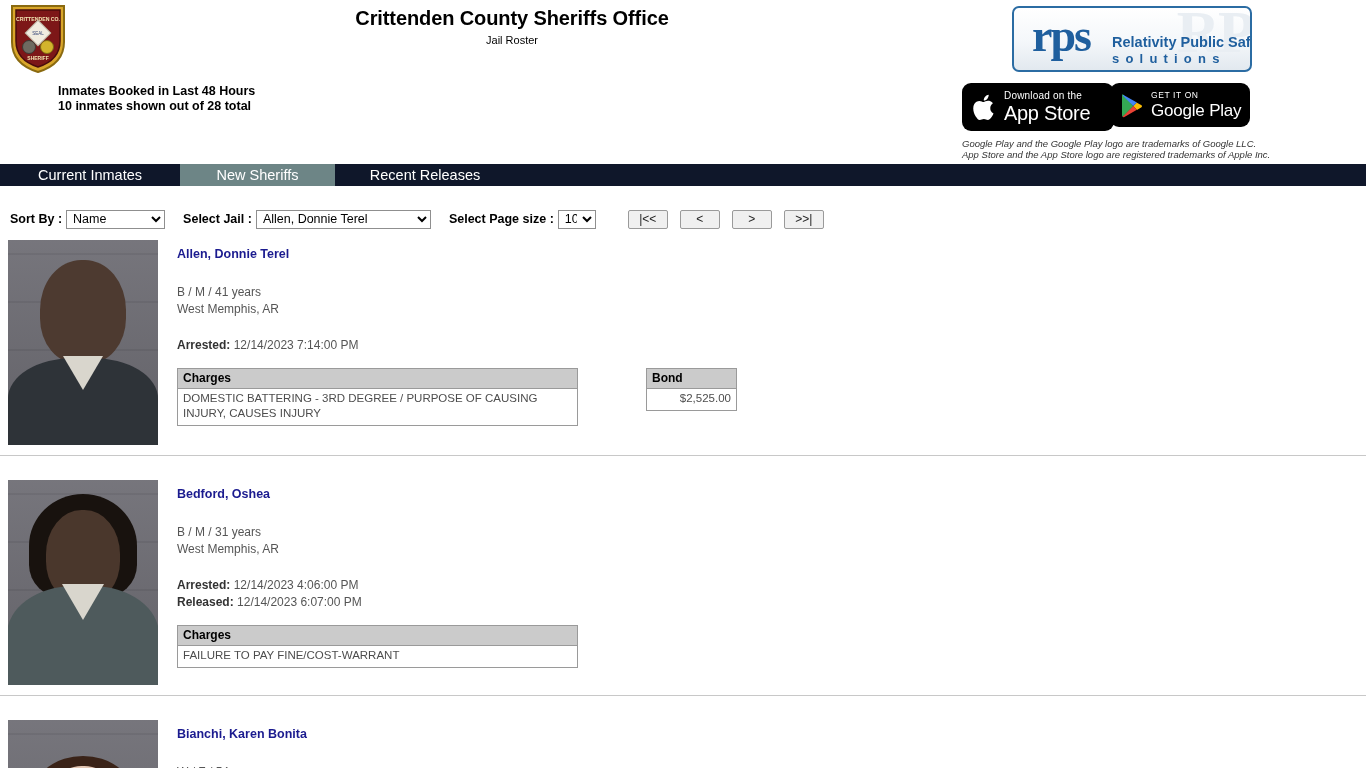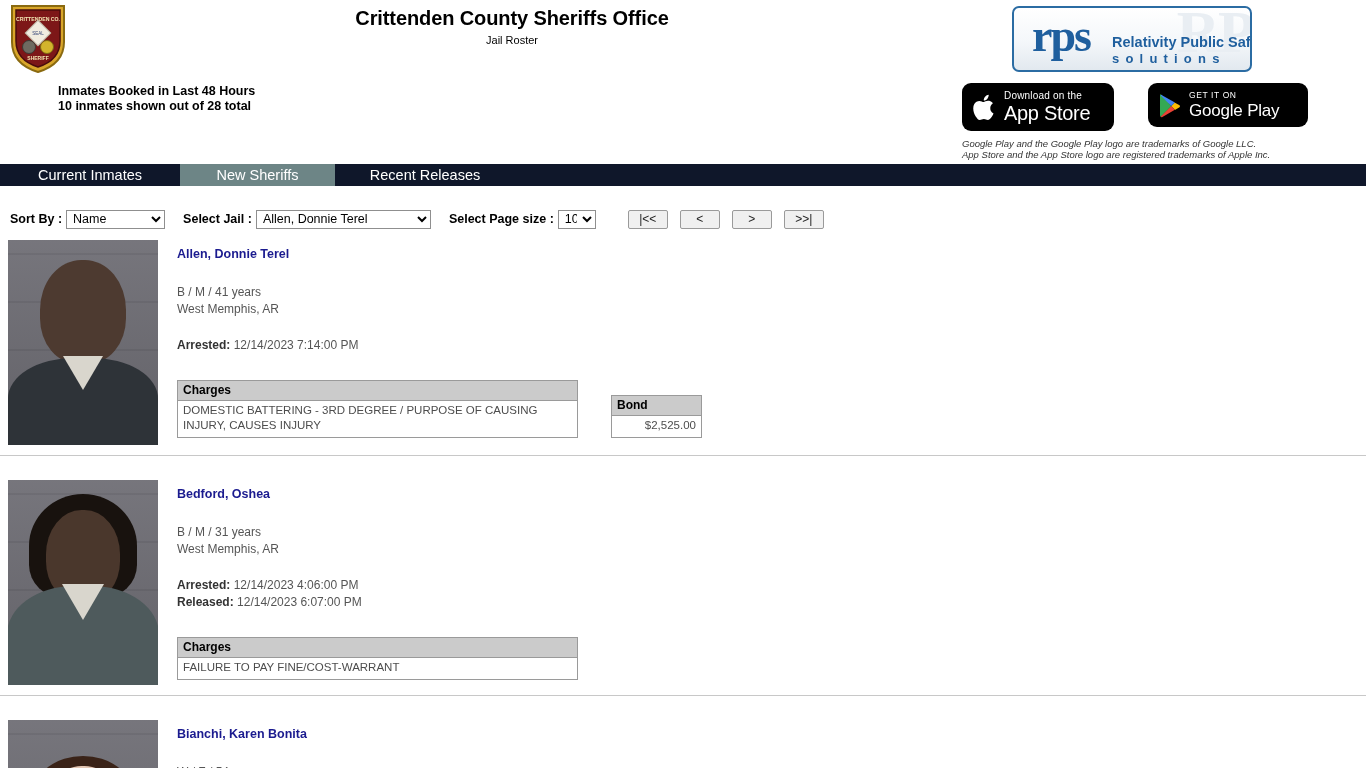--- a/index.html
+++ b/index.html
@@ -105,21 +105,21 @@
   
   .store-badge {
     position: absolute;
     background: #000;
     border-radius: 9px;
     display: flex;
     align-items: center;
     overflow: hidden;
   }
   .appstore-badge { left: 962px; top: 83px; width: 152px; height: 48px; }
-  .googleplay-badge { left: 1148px; top: 83px; width: 160px; height: 44px; }
+  .googleplay-badge { left: 1110px; top: 83px; width: 140px; height: 44px; }
   .badge-icon { flex: 0 0 auto; margin: 0 7px 0 11px; }
   .badge-text { color: #fff; line-height: 1; }
   .badge-small { font-size: 10px; letter-spacing: 0.2px; display: block; margin-bottom: 2px;}
   .badge-big { font-size: 20px; font-weight: 400; display: block; letter-spacing: -0.3px;}
   .badge-small-gp { font-size: 8.5px; letter-spacing: 0.6px; display: block; margin-bottom: 2px;}
   .badge-big-gp { font-size: 17px; font-weight: 400; display: block; letter-spacing: -0.2px;}
 
   .trademark {
     position: absolute;
     left: 962px; top: 138px;
@@ -261,22 +261,23 @@
     color: #555;
     line-height: 16.5px;
   }
   .demo-gap { height: 22px; }
   .dates { margin-top: 20px; }
   .dates .line { font-size: 12px; color: #555; line-height: 17px; }
   .dates .k { font-weight: bold; color: #333; }
 
   .tables {
     display: flex;
-    margin-top: 26px;
-    align-items: flex-end;
+    margin-top: 14px;
+    align-items: flex-start;
+    gap: 35px;
   }
   .chg-table {
     width: 401px;
     border: 1px solid #9a9a9a;
     border-collapse: collapse;
   }
   .bond-table {
     width: 91px;
     margin-left: 33px;
     border: 1px solid #9a9a9a;

